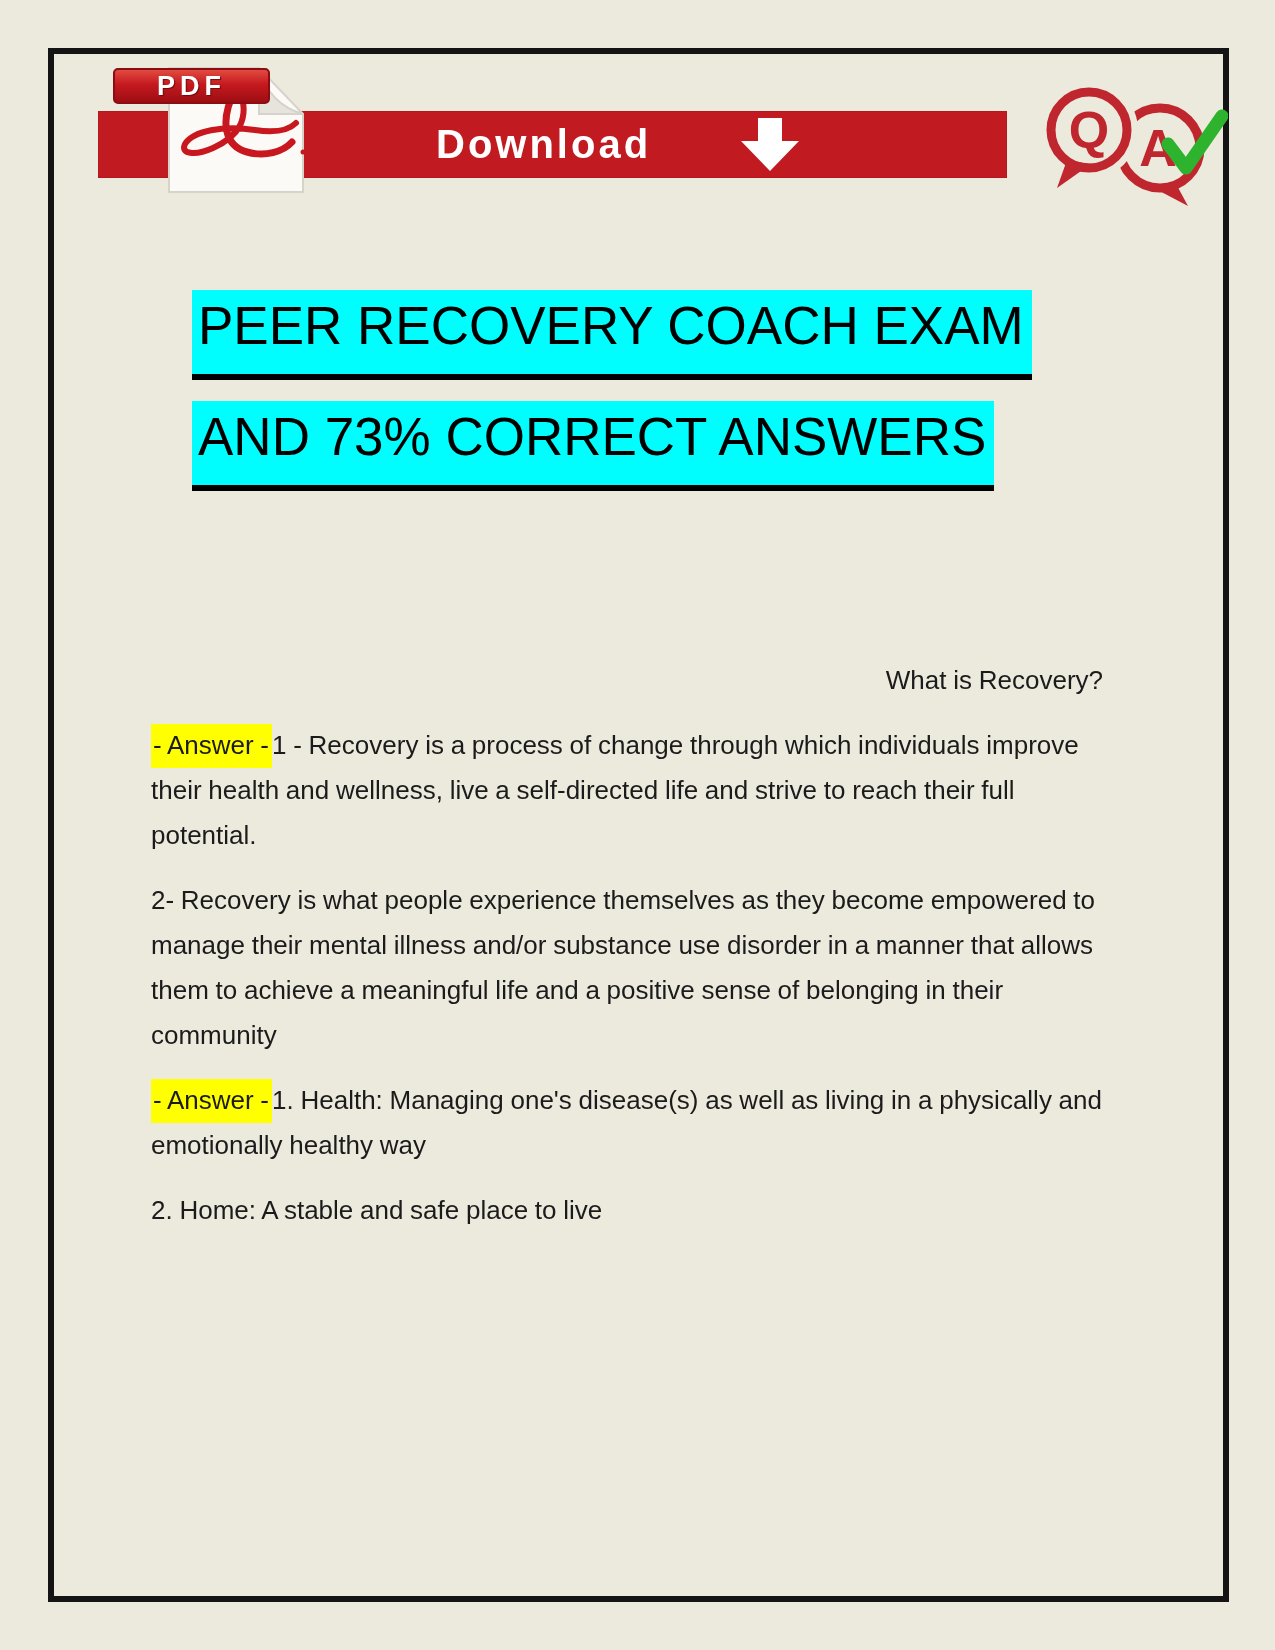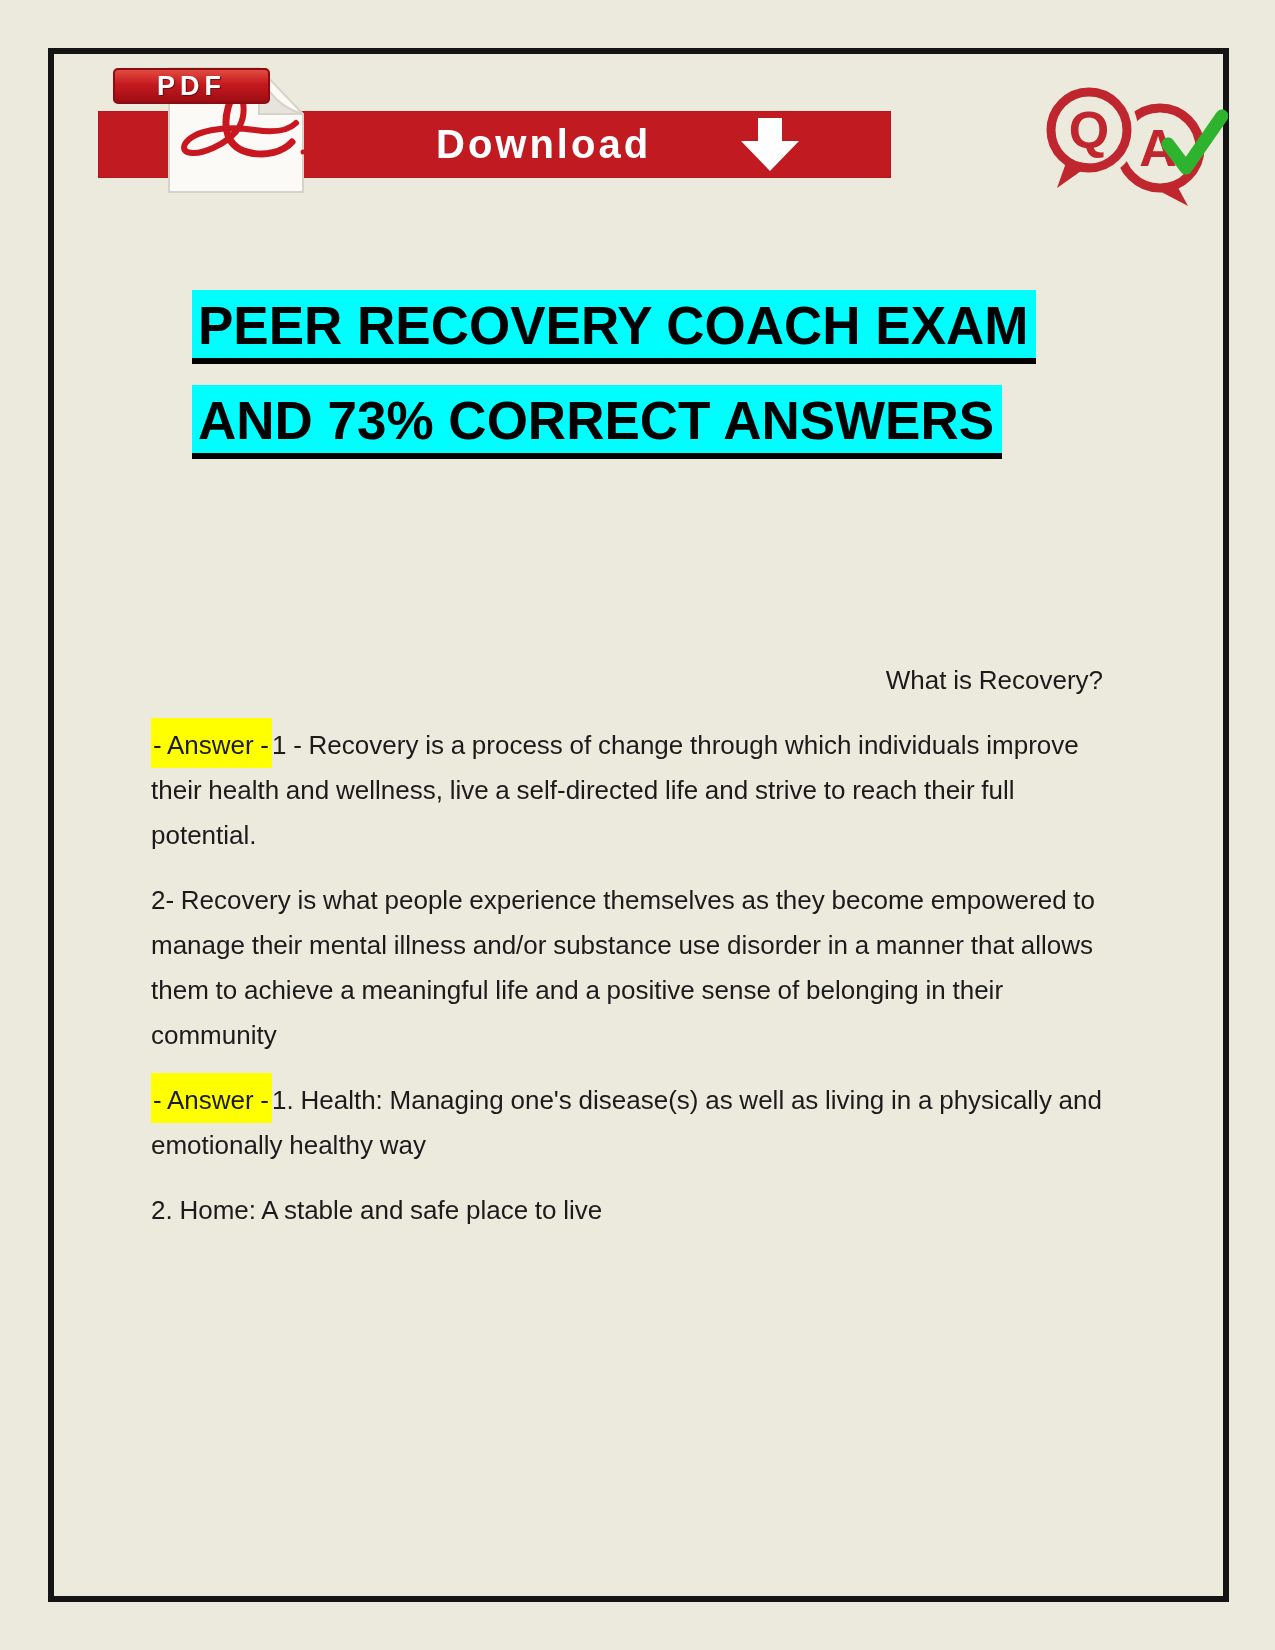--- a/index.html
+++ b/index.html
@@ -13,21 +13,21 @@
   }
   .page-frame {
     position:absolute; left:48px; top:48px;
     width:1181px; height:1554px;
     border:6px solid #141414;
     background:#ece9dd;
   }
   
   .download-banner {
     position:absolute; left:44px; top:57px;
-    width:793px; height:67px;
+    width:909px; height:67px;
     background:#c11b21;
     display:flex; align-items:center;
     padding-left:338px;
     cursor:pointer;
     box-shadow:0 0 0 1px #b5171d inset;
   }
   .download-label {
     color:#ffffff; font-weight:bold; font-size:40px; letter-spacing:3px;
   }
   .download-arrow { margin-left:88px; display:block; }
@@ -45,38 +45,38 @@
   }
   
   .qa-logo { position:absolute; left:988px; top:22px; }
   
   .title-block { position:absolute; left:138px; top:236px; width:900px; }
   .title-line { margin-bottom:21px; white-space:nowrap; }
   .cyan-hl {
     display:inline-block;
     background:#00fefe;
     color:#000;
-    font-weight:bold;
+    font-weight:normal;
     font-size:53px;
     line-height:62px;
-    padding:5px 8px 1px 6px;
+    padding:5px 8px 17px 6px;
     border-bottom:6px solid #000;
   }
   
   .content {
     position:absolute; left:97px; top:604px; width:952px;
     font-size:26px; line-height:45px; color:#1b1b1b;
     word-spacing:-0.5px;
   }
   .content p { margin:0 0 20px 0; }
   .question { margin:70px 0 36px 0; }
   .question.first { margin-top:0;text-align:right; }
   .yellow-hl {
     background:#ffff00;
-    padding:12px 3px 8px 2px;
+    padding:6px 3px 8px 2px;
   }
 </style>
 </head>
 <body>
 
 <div class="page-frame">
 
   <div class="download-banner">
     <span class="download-label">Download</span>
     <svg class="download-arrow" width="62" height="54" viewBox="0 0 62 54">

